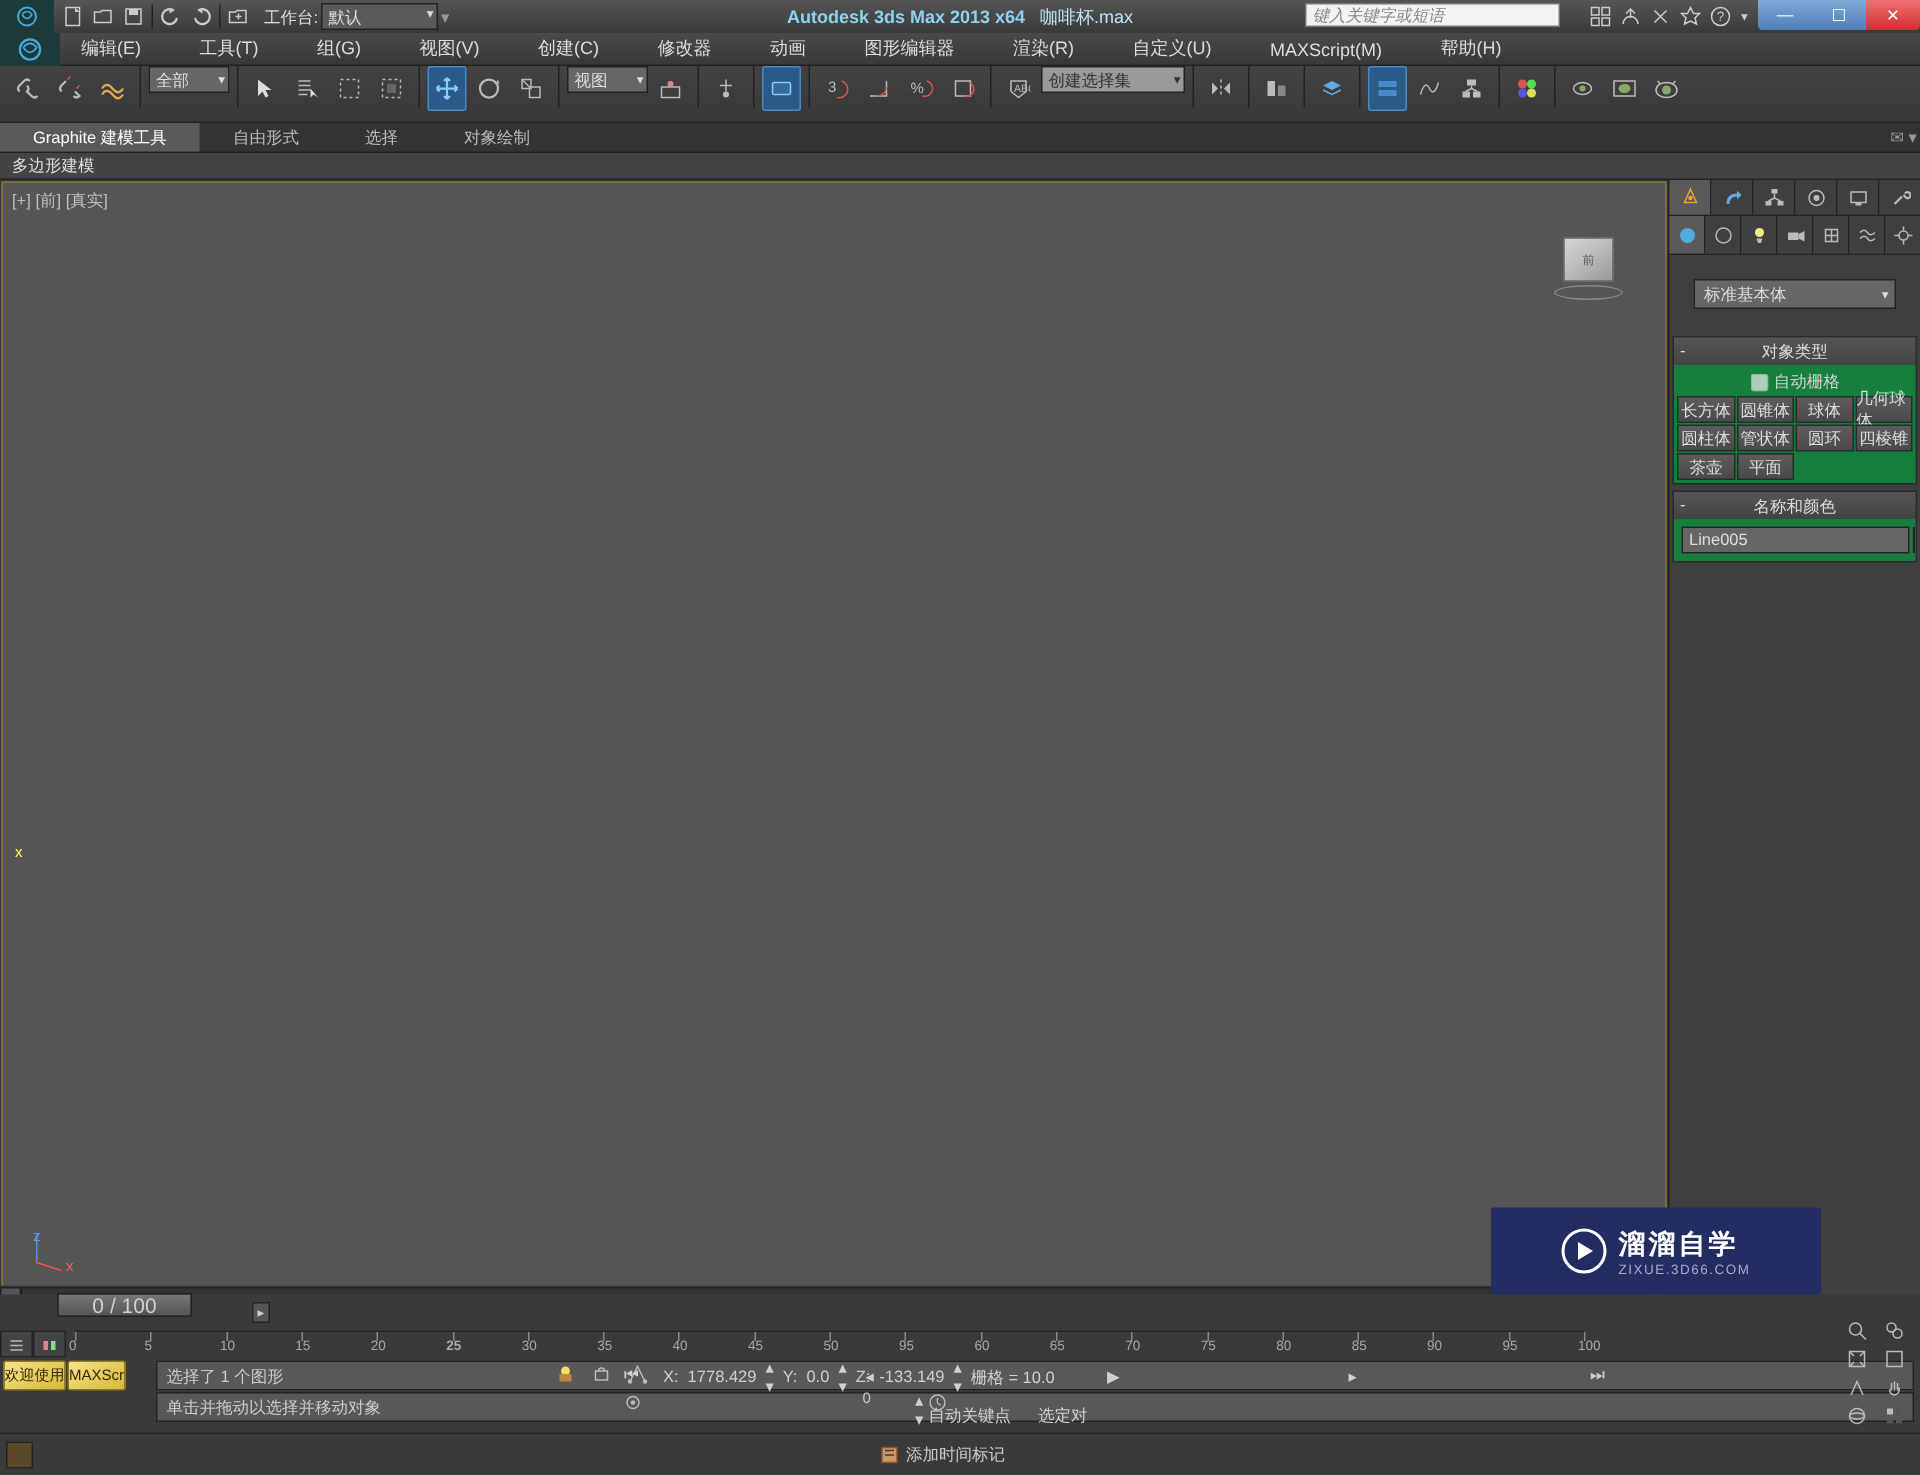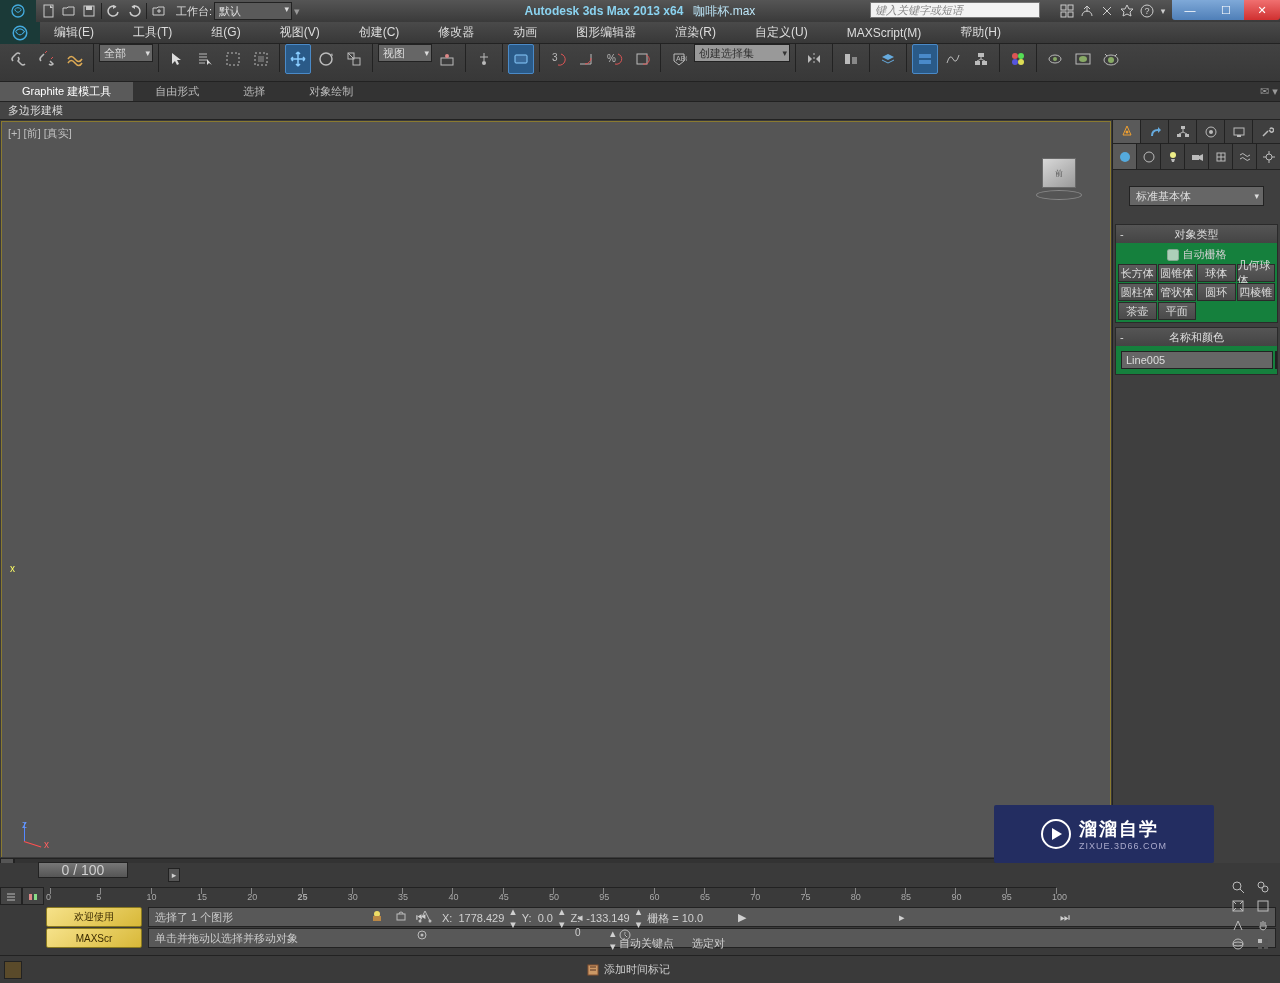--- a/index.html
+++ b/index.html
@@ -75,21 +75,21 @@
 .name-row .swatch{width:18px;height:18px;background:#6fbfb8;border:1px solid #222;cursor:pointer;}
 .timeslider{position:absolute;left:0;right:0;bottom:96px;height:24px;background:#3a3a3a;display:flex;align-items:center;}
 .timeslider .handle{position:absolute;left:38px;top:-1px;width:90px;height:16px;background:linear-gradient(#777,#555);border:1px solid #222;display:flex;align-items:center;justify-content:center;font-size:14px;}
 .timeslider .arrow{width:12px;height:14px;background:#555;border:1px solid #222;display:flex;align-items:center;justify-content:center;font-size:9px;margin-left:124px;}
 .ruler{position:absolute;left:50px;right:224px;bottom:78px;height:18px;background:#3a3a3a;border-top:1px solid #222;}
 .ruler .tick{position:absolute;top:0;height:6px;width:1px;background:#888;}
 .ruler .lbl{position:absolute;top:4px;font-size:9px;color:#aaa;}
 .trackbar-left{position:absolute;left:0;bottom:78px;width:46px;height:18px;display:flex;}
 .trackbar-left .tb{width:22px;height:18px;background:#444;border:1px solid #222;display:flex;align-items:center;justify-content:center;cursor:pointer;}
 .statusbar{position:absolute;left:0;right:0;bottom:28px;height:50px;background:#3a3a3a;display:flex;}
-.sb-left{width:100px;display:flex;flex-direction:column;gap:1px;padding:2px;margin-left:44px;}
+.sb-left{width:100px;display:flex;flex-direction:row;gap:1px;padding:2px;}
 .sb-left .tag{height:20px;background:linear-gradient(145deg,#f6e28a,#d8b838);border:1px solid #8a7a20;color:#3a2a00;font-size:10px;display:flex;align-items:center;justify-content:center;border-radius:2px;}
 .sb-mid{flex:1;display:flex;flex-direction:column;gap:1px;padding:2px 4px;}
 .sb-mid .line{height:20px;background:#585858;border:1px solid #222;display:flex;align-items:center;padding:0 6px;font-size:11px;color:#ccc;}
 .sb-anim{width:260px;display:flex;flex-wrap:wrap;align-items:center;padding:2px;}
 .sb-play{width:160px;display:flex;flex-wrap:wrap;padding:2px;gap:1px;}
 .sb-nav{width:56px;display:flex;flex-wrap:wrap;padding:2px;gap:1px;}
 .hscroll{position:absolute;left:0;bottom:112px;right:168px;height:14px;background:#3a3a3a;display:flex;align-items:center;}
 .hscroll .arr{width:14px;height:12px;background:#555;border:1px solid #222;display:flex;align-items:center;justify-content:center;font-size:8px;cursor:pointer;}
 .hscroll .track{flex:1;height:12px;background:#333;border:1px solid #222;}
 .watermark{position:absolute;right:66px;bottom:120px;width:220px;height:58px;background:#232d61;display:flex;align-items:center;justify-content:center;gap:8px;border-radius:2px;}

